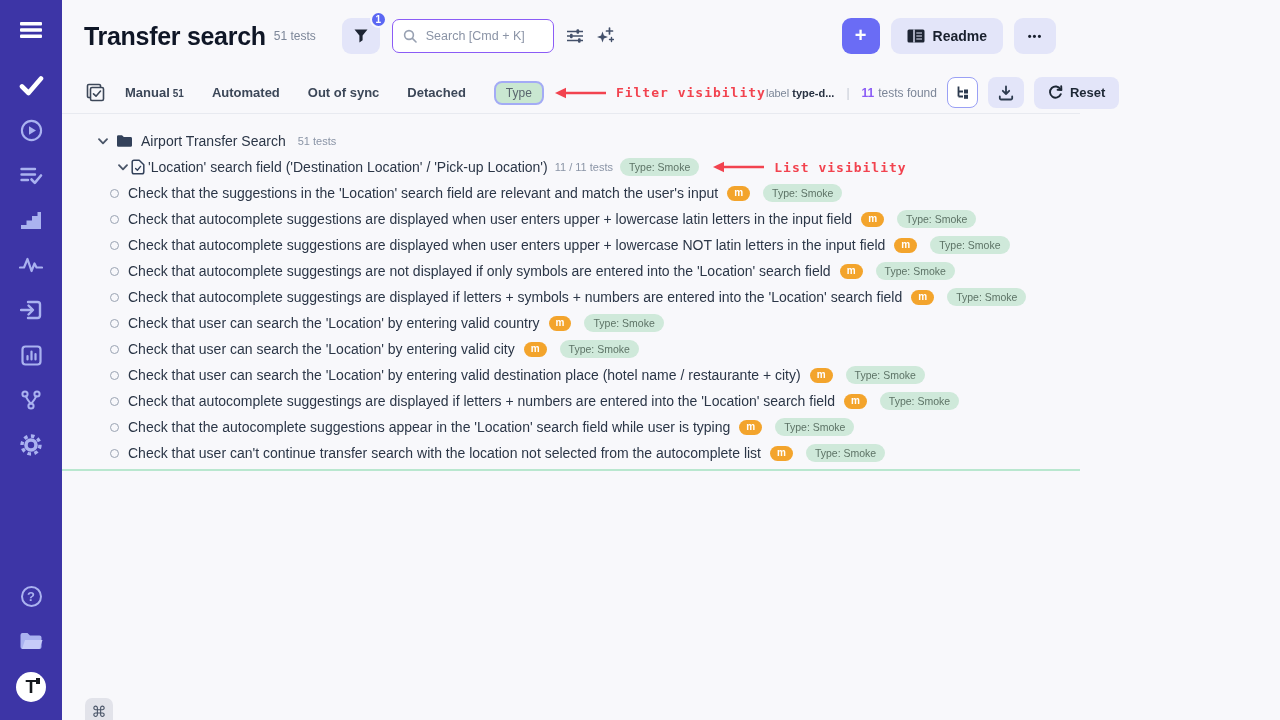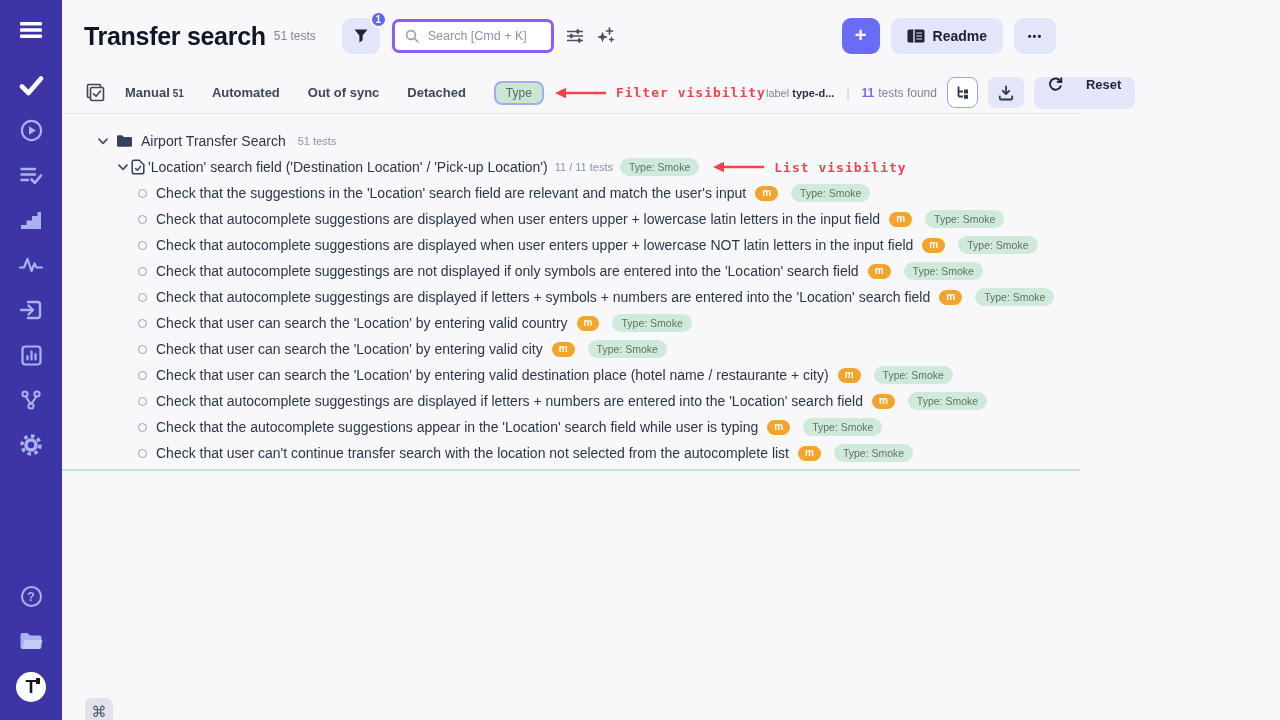--- a/index.html
+++ b/index.html
@@ -33,21 +33,21 @@
   .main{position:absolute;left:62px;top:0;width:1018px;height:720px;}
   
   .topbar{display:flex;align-items:center;height:72px;padding:0 24px 0 22px;}
   .page-title{font-size:25px;font-weight:bold;color:#0f1626;margin:0;letter-spacing:-0.3px;}
   .tests-count{font-size:12px;color:var(--gray);margin-left:8px;}
   .filter-btn{position:relative;width:38px;height:36px;background:var(--lav);border:none;border-radius:9px;
     display:flex;align-items:center;justify-content:center;margin-left:26px;cursor:pointer;}
   .filter-badge{position:absolute;top:-7px;right:-7px;width:17px;height:17px;background:var(--badge_blue);
     border:2px solid #f8f8fb;border-radius:50%;color:#fff;font-size:10px;font-weight:bold;
     display:flex;align-items:center;justify-content:center;}
-  .search-box{width:162px;height:34px;background:#fff;border:3px solid #8b5cf6;border-radius:7px;
+  .search-box{width:162px;height:34px;background:#fff;border:1px solid #8b5cf6;border-radius:7px;
     display:flex;align-items:center;padding:0 10px;gap:7px;margin-left:12px;}
   .search-box input{border:none;outline:none;width:100%;font-size:12.5px;color:#333;background:transparent;
     font-family:"Liberation Sans",sans-serif;}
   .search-box input::placeholder{color:#8b94a6;}
   .bar-icon{display:flex;align-items:center;justify-content:center;margin-left:12px;cursor:pointer;}
   .top-right{margin-left:auto;display:flex;align-items:center;gap:11px;}
   .add-btn{width:38px;height:36px;background:var(--accent);color:#fff;border:none;border-radius:9px;
     font-size:20px;font-weight:bold;cursor:pointer;display:flex;align-items:center;justify-content:center;padding-bottom:2px;}
   .readme-btn{height:36px;padding:0 16px;background:var(--lav);border:none;border-radius:9px;color:#19202e;
     font-weight:bold;font-size:14px;display:flex;align-items:center;gap:8px;cursor:pointer;font-family:inherit;}
@@ -66,27 +66,27 @@
   .label-info{font-size:11px;color:var(--gray);white-space:nowrap;}
   .label-info b{color:#273141;}
   .fb-sep{color:#c5cad4;font-size:12px;margin:0 2px;}
   .found-info{font-size:12px;color:var(--gray);white-space:nowrap;}
   .found-info b{color:#8b5cf6;margin-right:4px;}
   .tree-btn{width:31px;height:31px;background:#fff;border:1.5px solid #9aa0f5;border-radius:8px;
     display:flex;align-items:center;justify-content:center;cursor:pointer;}
   .dl-btn{width:36px;height:31px;background:var(--lav);border:none;border-radius:8px;
     display:flex;align-items:center;justify-content:center;cursor:pointer;}
   .reset-btn{height:32px;padding:0 14px;background:var(--lav);border:none;border-radius:8px;color:#1d2735;
-    font-weight:bold;font-size:13px;display:flex;gap:23px;cursor:pointer;font-family:inherit;}
+    font-weight:bold;font-size:13px;display:flex;align-items:center;gap:7px;cursor:pointer;font-family:inherit;}
   
   .tree{padding-top:14px;}
   .row{display:flex;align-items:center;height:26px;white-space:nowrap;}
   .folder-row{padding-left:36px;gap:8px;cursor:pointer;}
   .suite-row{padding-left:56px;gap:3px;cursor:pointer;}
-  .test-row{padding-left:76px;gap:9px;cursor:pointer;}
+  .test-row{padding-left:48px;gap:9px;cursor:pointer;}
   .node-name{font-size:14px;color:var(--slate);}
   .node-count{font-size:11px;color:#8a94a6;margin-left:4px;}
   .chev{display:flex;align-items:center;cursor:pointer;}
   .t-circle{width:9px;height:9px;border:1.5px solid #9aa3b2;border-radius:50%;flex:0 0 auto;}
   .t-title{font-size:14px;color:var(--slate);}
   .m-badge{background:var(--manual_badge);color:#fff;font-size:10px;font-weight:bold;
     padding:2px 7px 3px;border-radius:9px;line-height:1;}
   .smoke-badge{background:var(--smoke_bg);color:var(--smoke_text);font-size:10.5px;font-weight:normal;
     padding:3px 9px;border-radius:9px;line-height:1.2;margin-left:4px;}
   .end-divider{border-top:2px solid var(--divider_green);margin-top:3px;}

